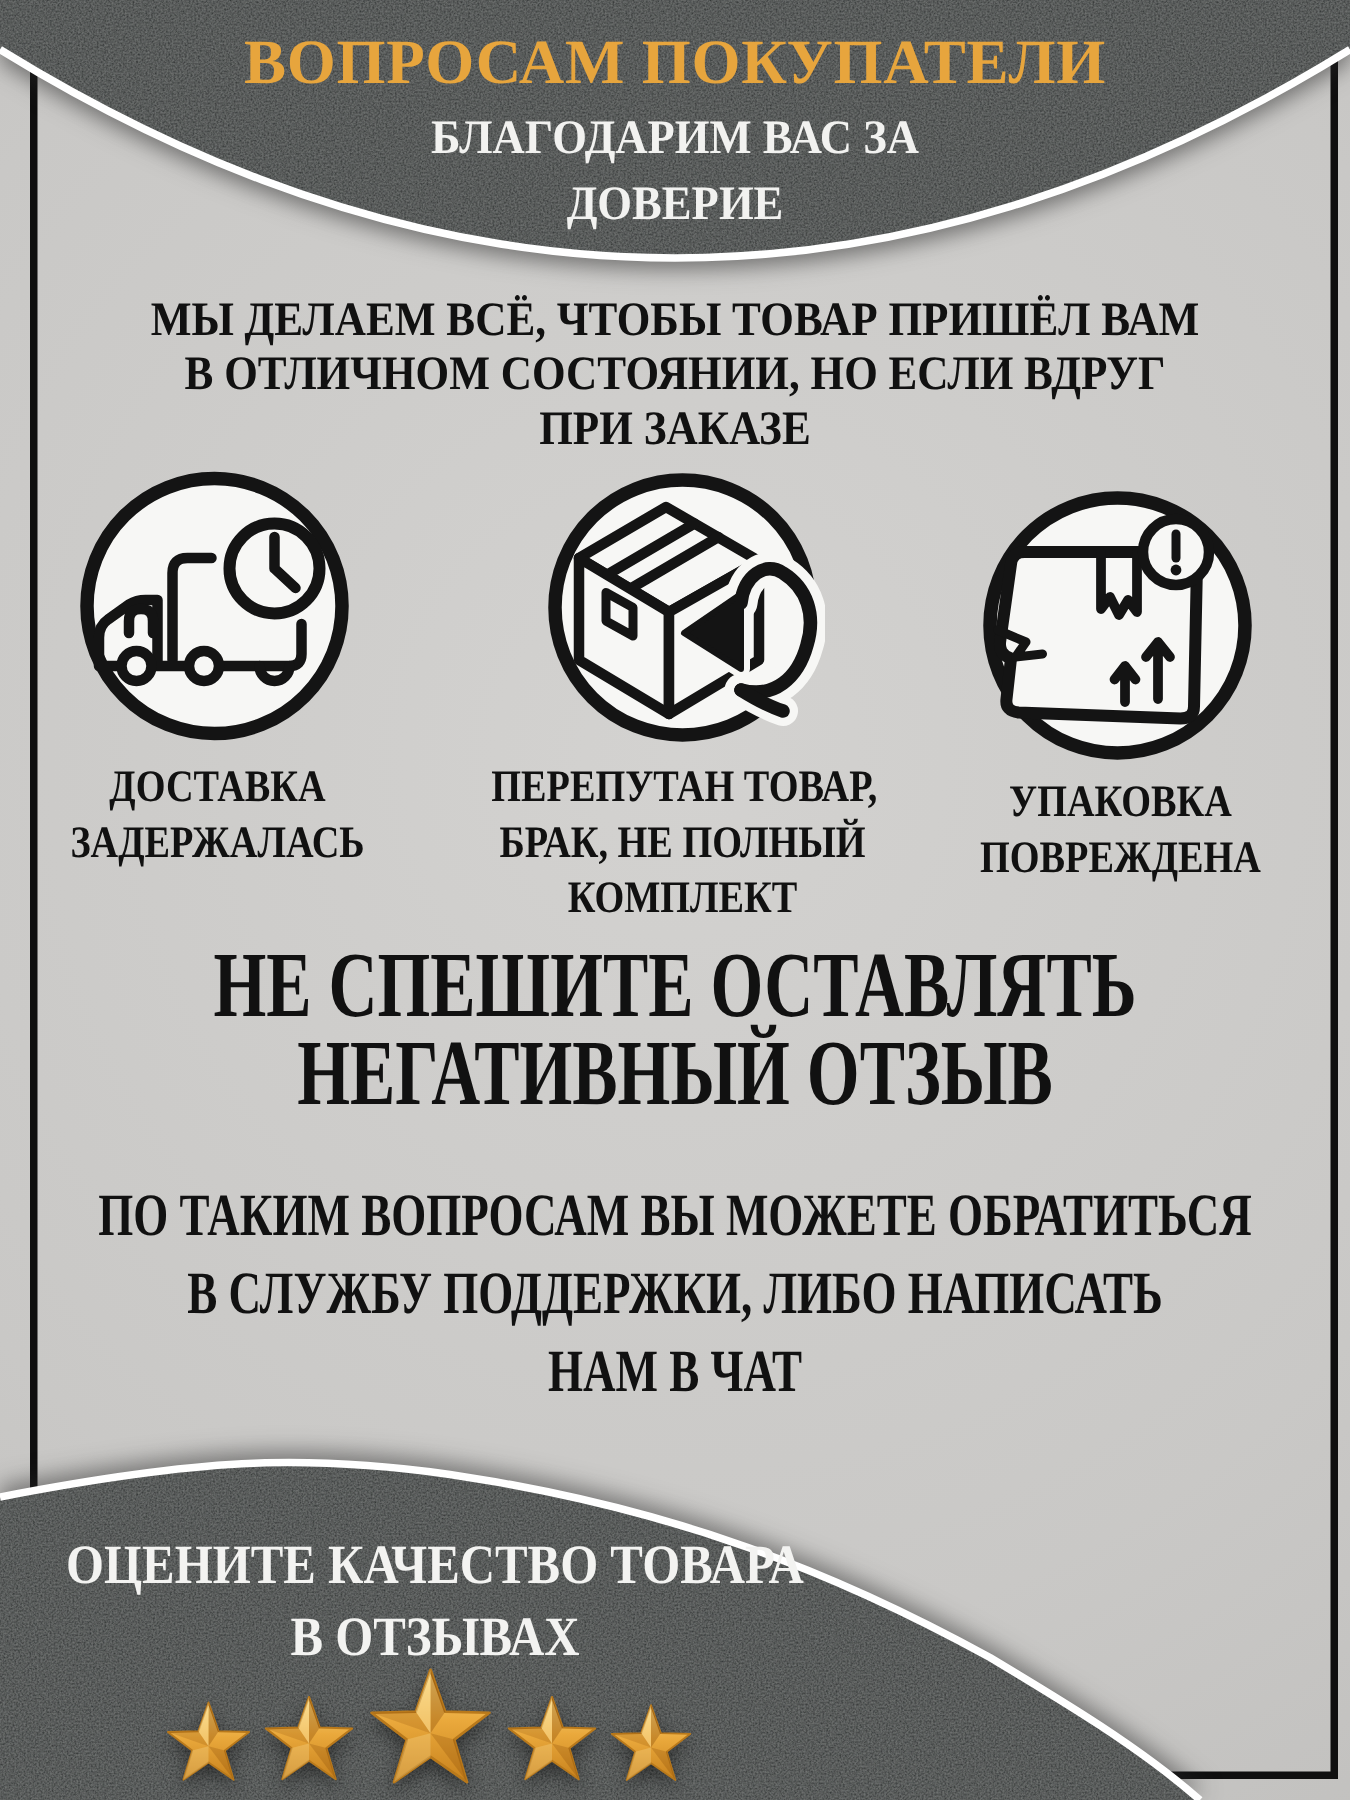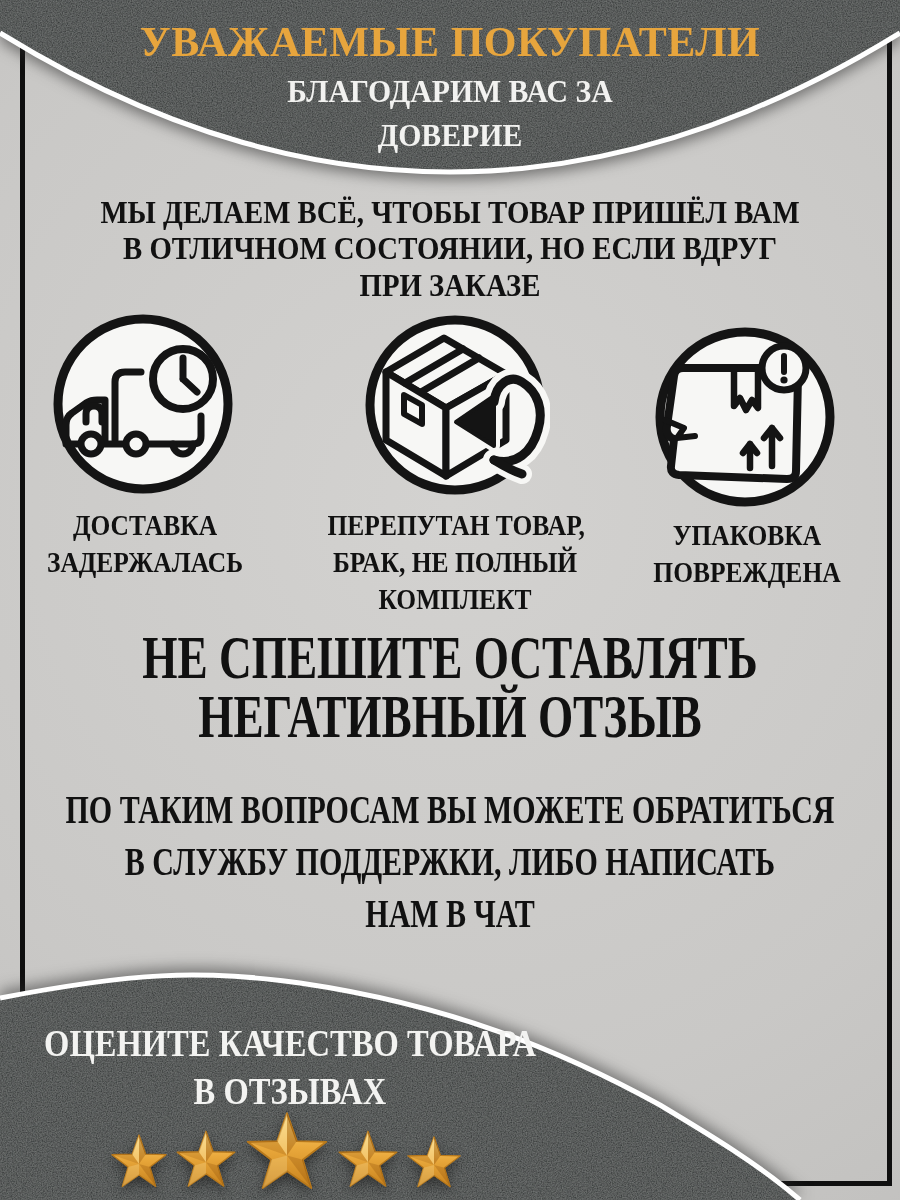--- a/index.html
+++ b/index.html
@@ -57,21 +57,21 @@
         <feMerge result="m">
             <feMergeNode in="SourceGraphic"></feMergeNode>
             <feMergeNode in="t"></feMergeNode>
           </feMerge>
         <feComposite in="m" in2="SourceGraphic" operator="in"></feComposite>
       </filter>
     </defs>
     <path d="M0,0 H900 V33 Q450,311 0,33 Z" fill="#262B29" filter="url(#charTex)"></path>
     <path d="M0,33 Q450,311 900,33" fill="none" stroke="#FFFFFF" stroke-width="5"></path>
   </svg>
-  <div class="txt gold-title">УВАЖАЕМЫЕ ПОКУПАТЕЛИ</div>
+  <div class="txt gold-title">ВОПРОСАМ ПОКУПАТЕЛИ</div>
   <div class="txt subtitle">БЛАГОДАРИМ ВАС ЗА
 ДОВЕРИЕ</div>
 
   <div class="txt intro">МЫ ДЕЛАЕМ ВСЁ, ЧТОБЫ ТОВАР ПРИШЁЛ ВАМ
 В ОТЛИЧНОМ СОСТОЯНИИ, НО ЕСЛИ ВДРУГ
 ПРИ ЗАКАЗЕ</div>
 
   <svg class="issue-icon icon-1" width="190" height="190" viewBox="0 0 190 190">
     <circle cx="95" cy="95" r="85" fill="#f7f7f5" stroke="#141414" stroke-width="9"></circle>
     <g fill="none" stroke="#141414" stroke-width="7" stroke-linecap="round" stroke-linejoin="round">

